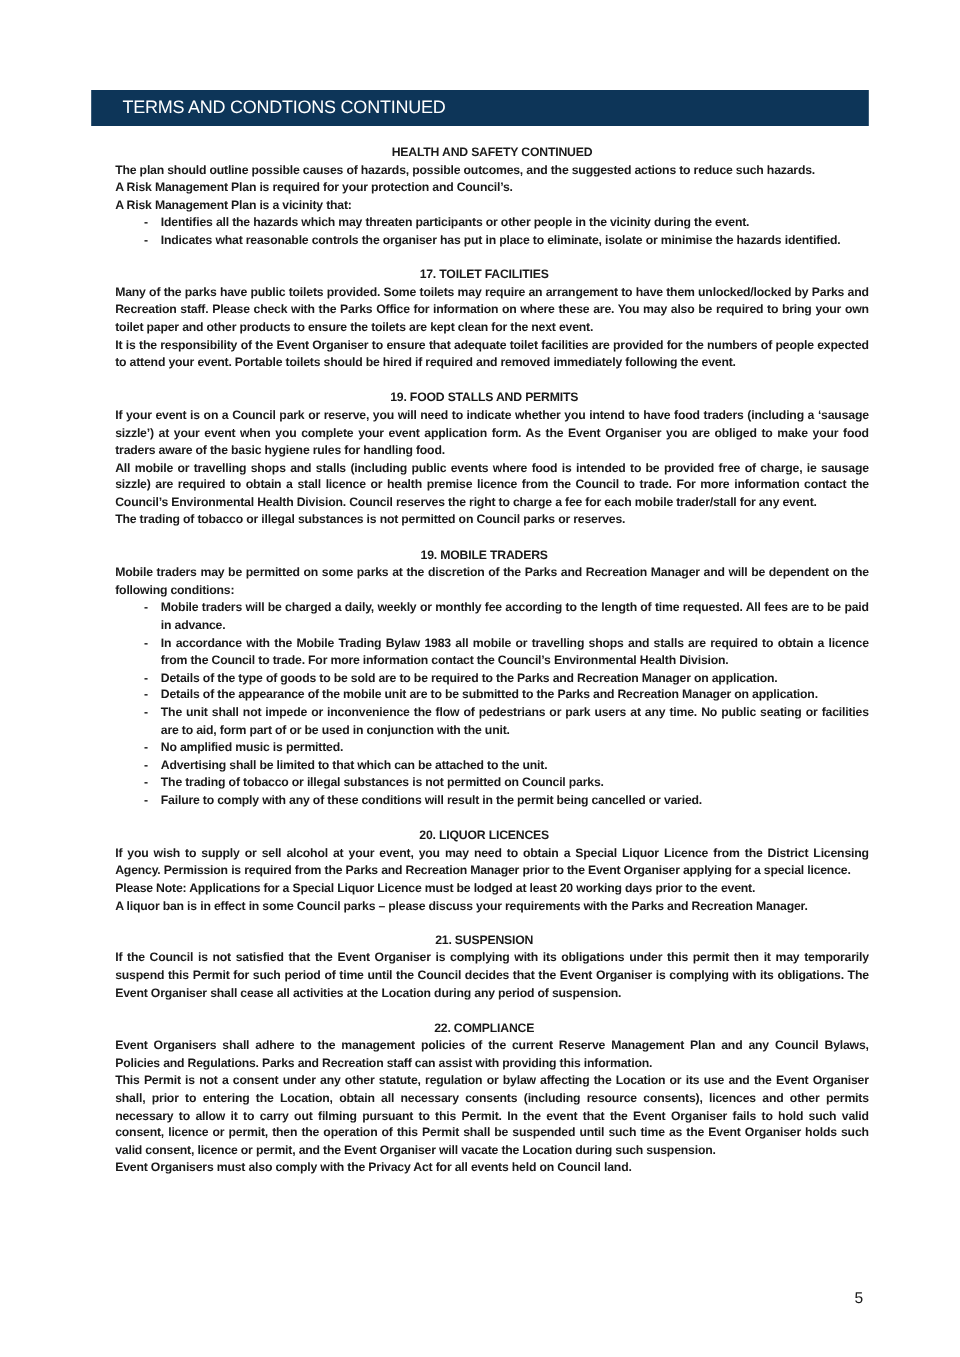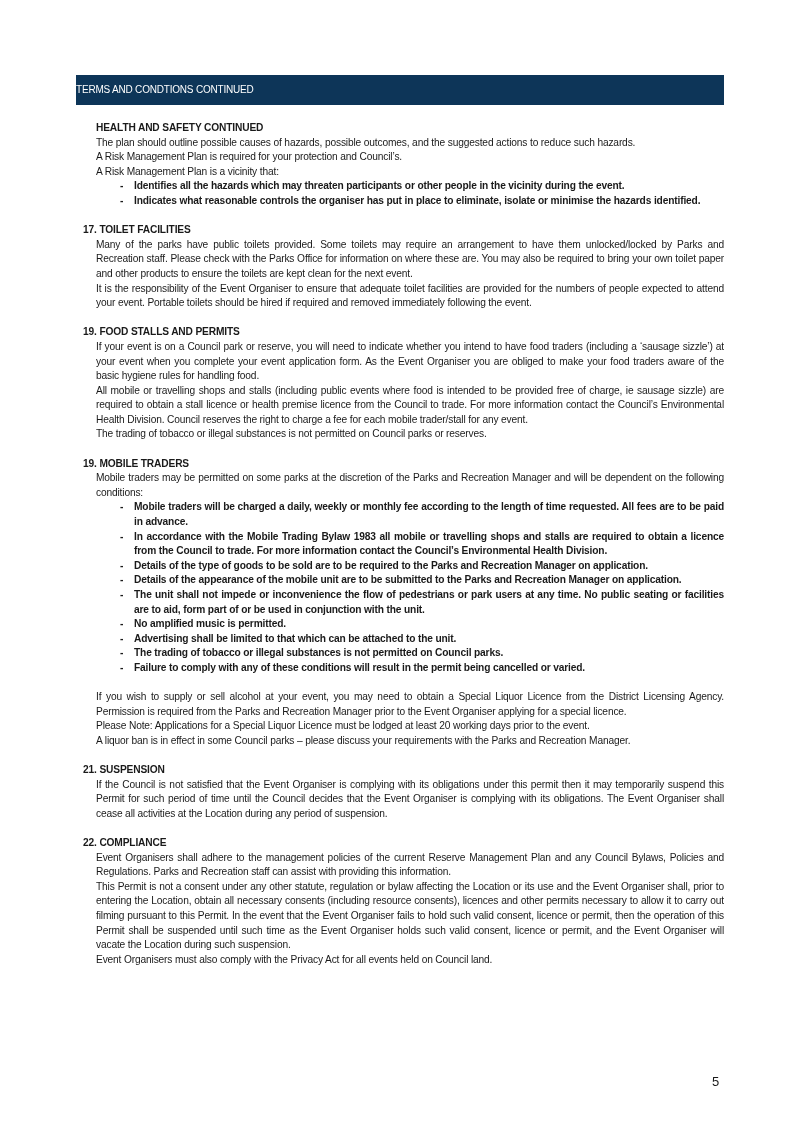--- a/index.html
+++ b/index.html
@@ -1,27 +1,27 @@
 <!DOCTYPE html>
 <html><head>
 <meta charset="utf-8">
 <style>
   html, body { margin: 0; padding: 0; background: #ffffff; }
   body { width: 800px; height: 1131px; position: relative; overflow: hidden;
          font-family: "Liberation Sans", sans-serif; color: #1a1a1a; }
   .header-bar { position: absolute; left: 76px; top: 75px; width: 648px; height: 30px;
                 background: #0d3558; color: #ffffff; box-sizing: border-box;
-                padding-left: 0; font-size: 10px; line-height: 30px; letter-spacing: -0.2px; }
+                padding-left: 26px; font-size: 15px; line-height: 30px; letter-spacing: -0.2px; }
   .content { position: absolute; left: 83px; top: 121px; width: 641px; font-size: 10.2px;
              line-height: 14.6px; letter-spacing: -0.15px; }
   .section { margin-bottom: 14.6px; }
-  .sec-title { font-weight: bold; margin-left: 0; }
+  .sec-title { font-weight: bold; margin-left: 0; text-align: center; }
   .sec-title.first { margin-left: 13px; }
   .body { margin-left: 13px; text-align: justify; }
-  .body p { margin: 0; text-align: justify; }
+  .body p { margin: 0; text-align: justify; font-weight: bold; }
   ul.bullets { list-style: none; margin: 0; padding: 0 0 0 37px; font-weight: bold; }
   ul.bullets li { position: relative; padding-left: 14px; text-align: justify; }
   ul.bullets li::before { content: "-"; position: absolute; left: 0; top: 0; }
   .page-number { position: absolute; left: 712px; top: 1074px; font-size: 13px; }
 </style>
 </head>
 <body>
 
 <div class="header-bar">
   <span>TERMS AND CONDTIONS CONTINUED</span>
@@ -71,20 +71,21 @@
       <li>Details of the appearance of the mobile unit are to be submitted to the Parks and Recreation Manager on application.</li>
       <li>The unit shall not impede or inconvenience the flow of pedestrians or park users at any time. No public seating or facilities are to aid, form part of or be used in conjunction with the unit.</li>
       <li>No amplified music is permitted.</li>
       <li>Advertising shall be limited to that which can be attached to the unit.</li>
       <li>The trading of tobacco or illegal substances is not permitted on Council parks.</li>
       <li>Failure to comply with any of these conditions will result in the permit being cancelled or varied.</li>
     </ul>
   </div>
 
   <div class="section">
+    <div class="sec-title">20. LIQUOR LICENCES</div>
     <div class="body">
       <p>If you wish to supply or sell alcohol at your event, you may need to obtain a Special Liquor Licence from the District Licensing Agency. Permission is required from the Parks and Recreation Manager prior to the Event Organiser applying for a special licence.</p>
       <p>Please Note: Applications for a Special Liquor Licence must be lodged at least 20 working days prior to the event.</p>
       <p>A liquor ban is in effect in some Council parks – please discuss your requirements with the Parks and Recreation Manager.</p>
     </div>
   </div>
 
   <div class="section">
     <div class="sec-title">21. SUSPENSION</div>
     <div class="body">

